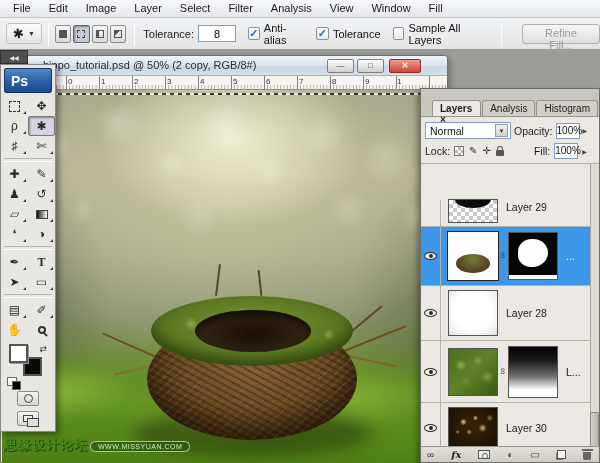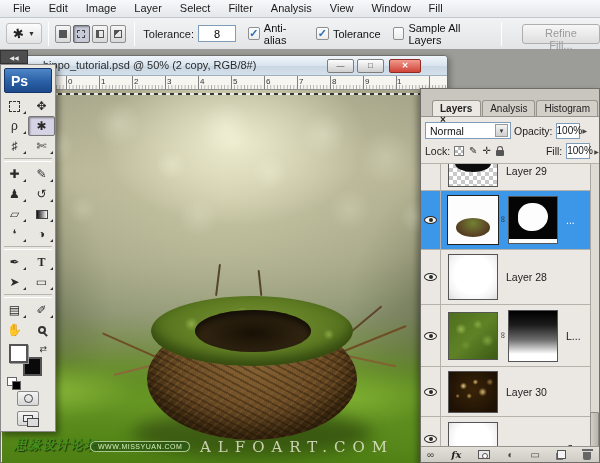--- a/index.html
+++ b/index.html
@@ -101,22 +101,22 @@
       radial-gradient(circle 9px at 45% 25%, #93b24a, transparent 70%),
       radial-gradient(circle 11px at 70% 40%, #7fa03a, transparent 70%),
       radial-gradient(circle 8px at 88% 55%, #86a842, transparent 70%),
       radial-gradient(ellipse at 50% 45%, #7a9636 0%, #5d7a22 55%, #3f5912 95%);
     box-shadow:inset 0 -8px 12px rgba(30,45,8,.55); }
   .nestbowl { position:absolute; left:48px; top:20px; width:116px; height:42px; border-radius:50%;
     background:radial-gradient(ellipse at 50% 55%, #171004 0%, #2e2210 55%, #4a3516 100%);
     box-shadow:inset 0 4px 8px rgba(0,0,0,.8); }
   .twig { position:absolute; background:#6f4e24; border-radius:2px; }
 
-  .wm-cn { position:absolute; left:12px; bottom:10px; font-size:13px; font-weight:bold; color:#43901c;
-    text-shadow:1px 1px 1px rgba(0,0,0,.6); letter-spacing:1px;font-style:italic; }
+  .wm-cn { position:absolute; left:2px; bottom:10px; font-size:13px; font-weight:bold; color:#43901c;
+    text-shadow:1px 1px 1px rgba(0,0,0,.6); letter-spacing:1px; }
   .wm-url { position:absolute; left:88px; bottom:12px; font-size:7px; color:#d8eebc; letter-spacing:.5px;
     background:rgba(40,85,20,.7); border:1px solid rgba(220,240,190,.7); border-radius:7px; padding:1px 7px; }
   .wm-site { position:absolute; left:198px; bottom:8px; font-family:"DejaVu Serif","Liberation Serif",serif;
     font-size:15px; letter-spacing:7px; color:rgba(238,238,216,.8); }
 
   
   .collapsebar { position:absolute; left:0; top:50px; width:28px; height:14px; background:#4e4e4e;
     color:#e8e8e8; font-size:6px; line-height:14px; text-align:center; border:1px solid #333; }
   .toolpal { position:absolute; left:0; top:64px; width:56px; height:368px; background:#e9e7e2;
     border:1px solid #8a8a8a; box-shadow:3px 3px 6px rgba(0,0,0,.4); }
@@ -313,21 +313,20 @@
         <div class="twig" style="right:-30px;top:30px;width:46px;height:1.5px;transform:rotate(-40deg);background:#5f452a;"></div>
         <div class="twig" style="left:70px;top:-26px;width:2px;height:32px;transform:rotate(7deg);background:#55452a;"></div>
         <div class="twig" style="left:112px;top:-20px;width:2px;height:26px;transform:rotate(-6deg);background:#55452a;"></div>
         <div class="nestbody"></div>
         <div class="nestmoss"></div>
         <div class="nestbowl"></div>
       </div>
       <div class="ants"></div>
       <div class="wm-cn">思缘设计论坛</div>
       <div class="wm-url">WWW.MISSYUAN.COM</div>
-      <div class="wm-site">ALFOART.COM</div>
     </div>
   </div>
 
   <div class="collapsebar">◀◀</div>
   <div class="toolpal">
     <div class="pslogo">Ps</div>
     <div class="toolgrid">
       <div class="tool">
           <span class="marqueeglyph"></span>
           <span class="flyout"></span>
@@ -447,29 +446,29 @@
         <span class="spin">▶</span>
       </div>
       <div class="row2">
         <span class="plabel">Lock:</span>
         <div class="lockicons">
           <span class="checker8"></span>
           <span class="lkglyph">✎</span>
           <span class="lkglyph">✛</span>
           <span class="lockicon"></span>
         </div>
-        <span class="plabel" style="margin-left:38px;">Fill:</span>
+        <span class="plabel" style="margin-left:26px;">Fill:</span>
         <span class="valbox">100%</span>
         <span class="spin">▶</span>
       </div>
     </div>
 
     <div class="llist">
 
-      <div class="lrow" style="height:27px;">
+      <div class="lrow" style="height:27px;margin-top:36px;">
         <div class="eyecol"></div>
         <div class="thumb th-checker" style="height:24px;margin-top:-4px;"></div>
         <span class="lname" style="align-self:flex-start;margin-top:1px;">Layer 29</span>
       </div>
 
       <div class="lrow selected" style="height:59px;">
         <div class="eyecol">
             <span class="eye"></span>
           </div>
         <div class="thumb th-nest" style="width:50px;height:48px;border:2px solid #fff;outline:1px solid #222;"></div>

